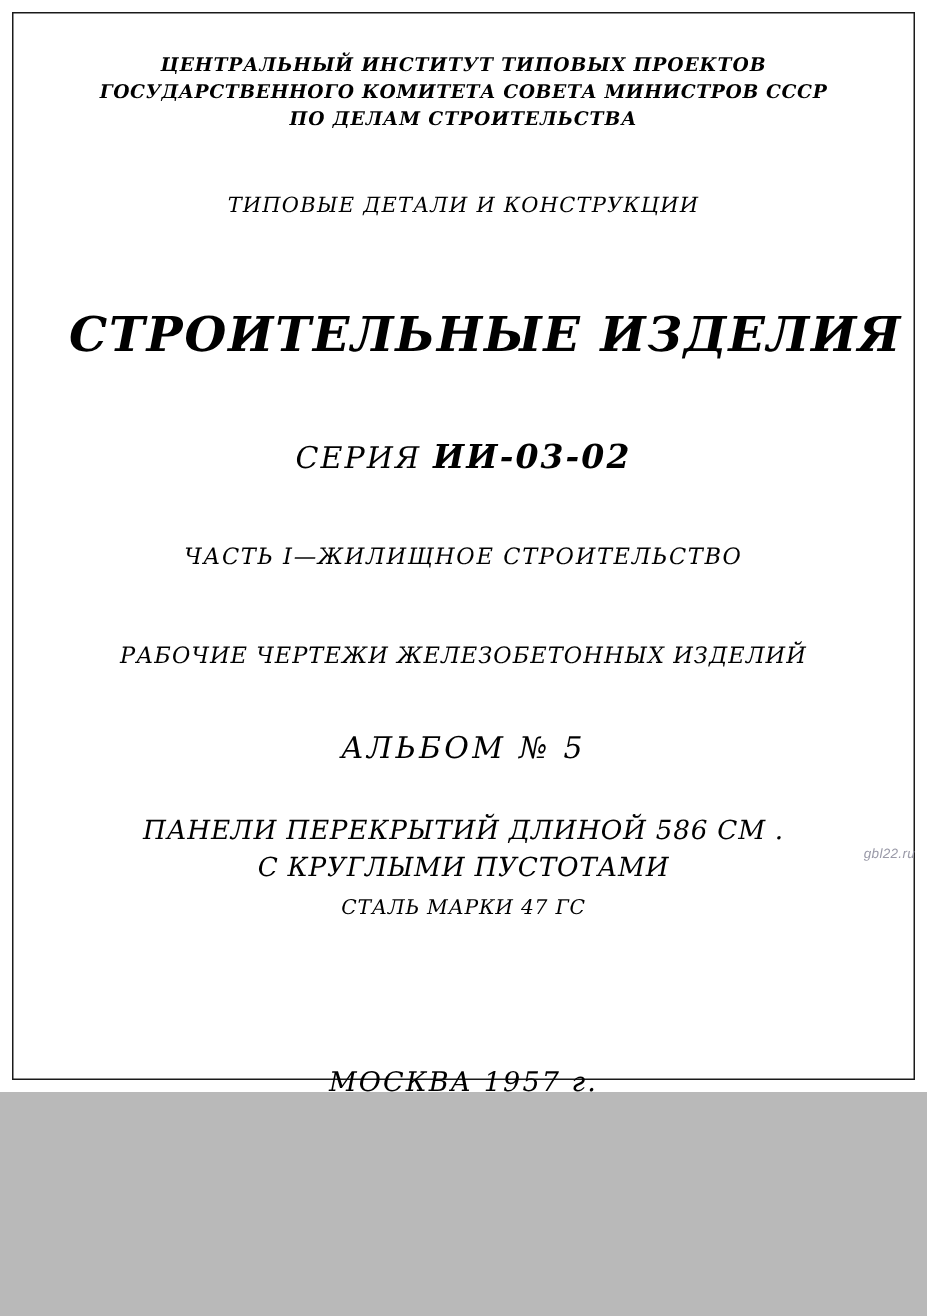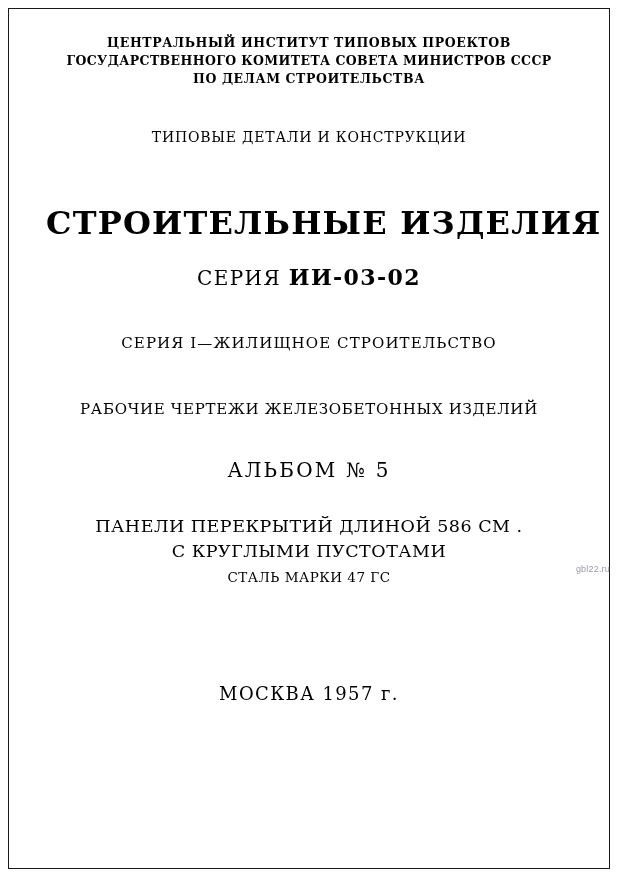--- a/index.html
+++ b/index.html
@@ -9,23 +9,24 @@
   }
   body {
     width: 618px;
     height: 877px;
     overflow: hidden;
     font-family: "Liberation Serif", serif;
   }
   .page {
     position: relative;
     width: 618px;
-    height: 877px;
+    height: 728px;
     background: #ffffff;
     box-sizing: border-box;
+    font-style: italic;
   }
   .page-frame {
     position: absolute;
     left: 8px;
     top: 8px;
     right: 8px;
     bottom: 8px;
     border: 1px solid #1a1a1a;
     box-sizing: border-box;
   }
@@ -81,21 +82,21 @@
     font-size: 22.5px;
     letter-spacing: 0.6px;
     line-height: 30px;
     margin-top: 4px;
   }
 
   .series-no {
     font-family: "DejaVu Serif", serif;
     font-size: 20px;
     letter-spacing: 1.4px;
-    margin-top: 20px;
+    margin-top: 48px;
   }
   .series-no b { font-weight: bold; font-size: 22px; }
 
   .part {
     font-family: "DejaVu Serif", serif;
     font-size: 15px;
     letter-spacing: 1.1px;
     margin-top: 44px;
   }
 
@@ -167,21 +168,21 @@
     <div class="main-title">
       <span class="line">СТРОИТЕЛЬНЫЕ ИЗДЕЛИЯ</span>
     </div>
 
     <div class="series-no">
       <span>СЕРИЯ</span>
       <b>ИИ-03-02</b>
     </div>
 
     <div class="part">
-      <span class="line">СЕРИЯ I—ЖИЛИЩНОЕ СТРОИТЕЛЬСТВО</span>
+      <span class="line">ЧАСТЬ I—ЖИЛИЩНОЕ СТРОИТЕЛЬСТВО</span>
     </div>
 
     <div class="working-drawings">
       <span class="line">РАБОЧИЕ ЧЕРТЕЖИ ЖЕЛЕЗОБЕТОННЫХ ИЗДЕЛИЙ</span>
     </div>
 
     <div class="album">
       <span class="line">АЛЬБОМ № 5</span>
     </div>
 

